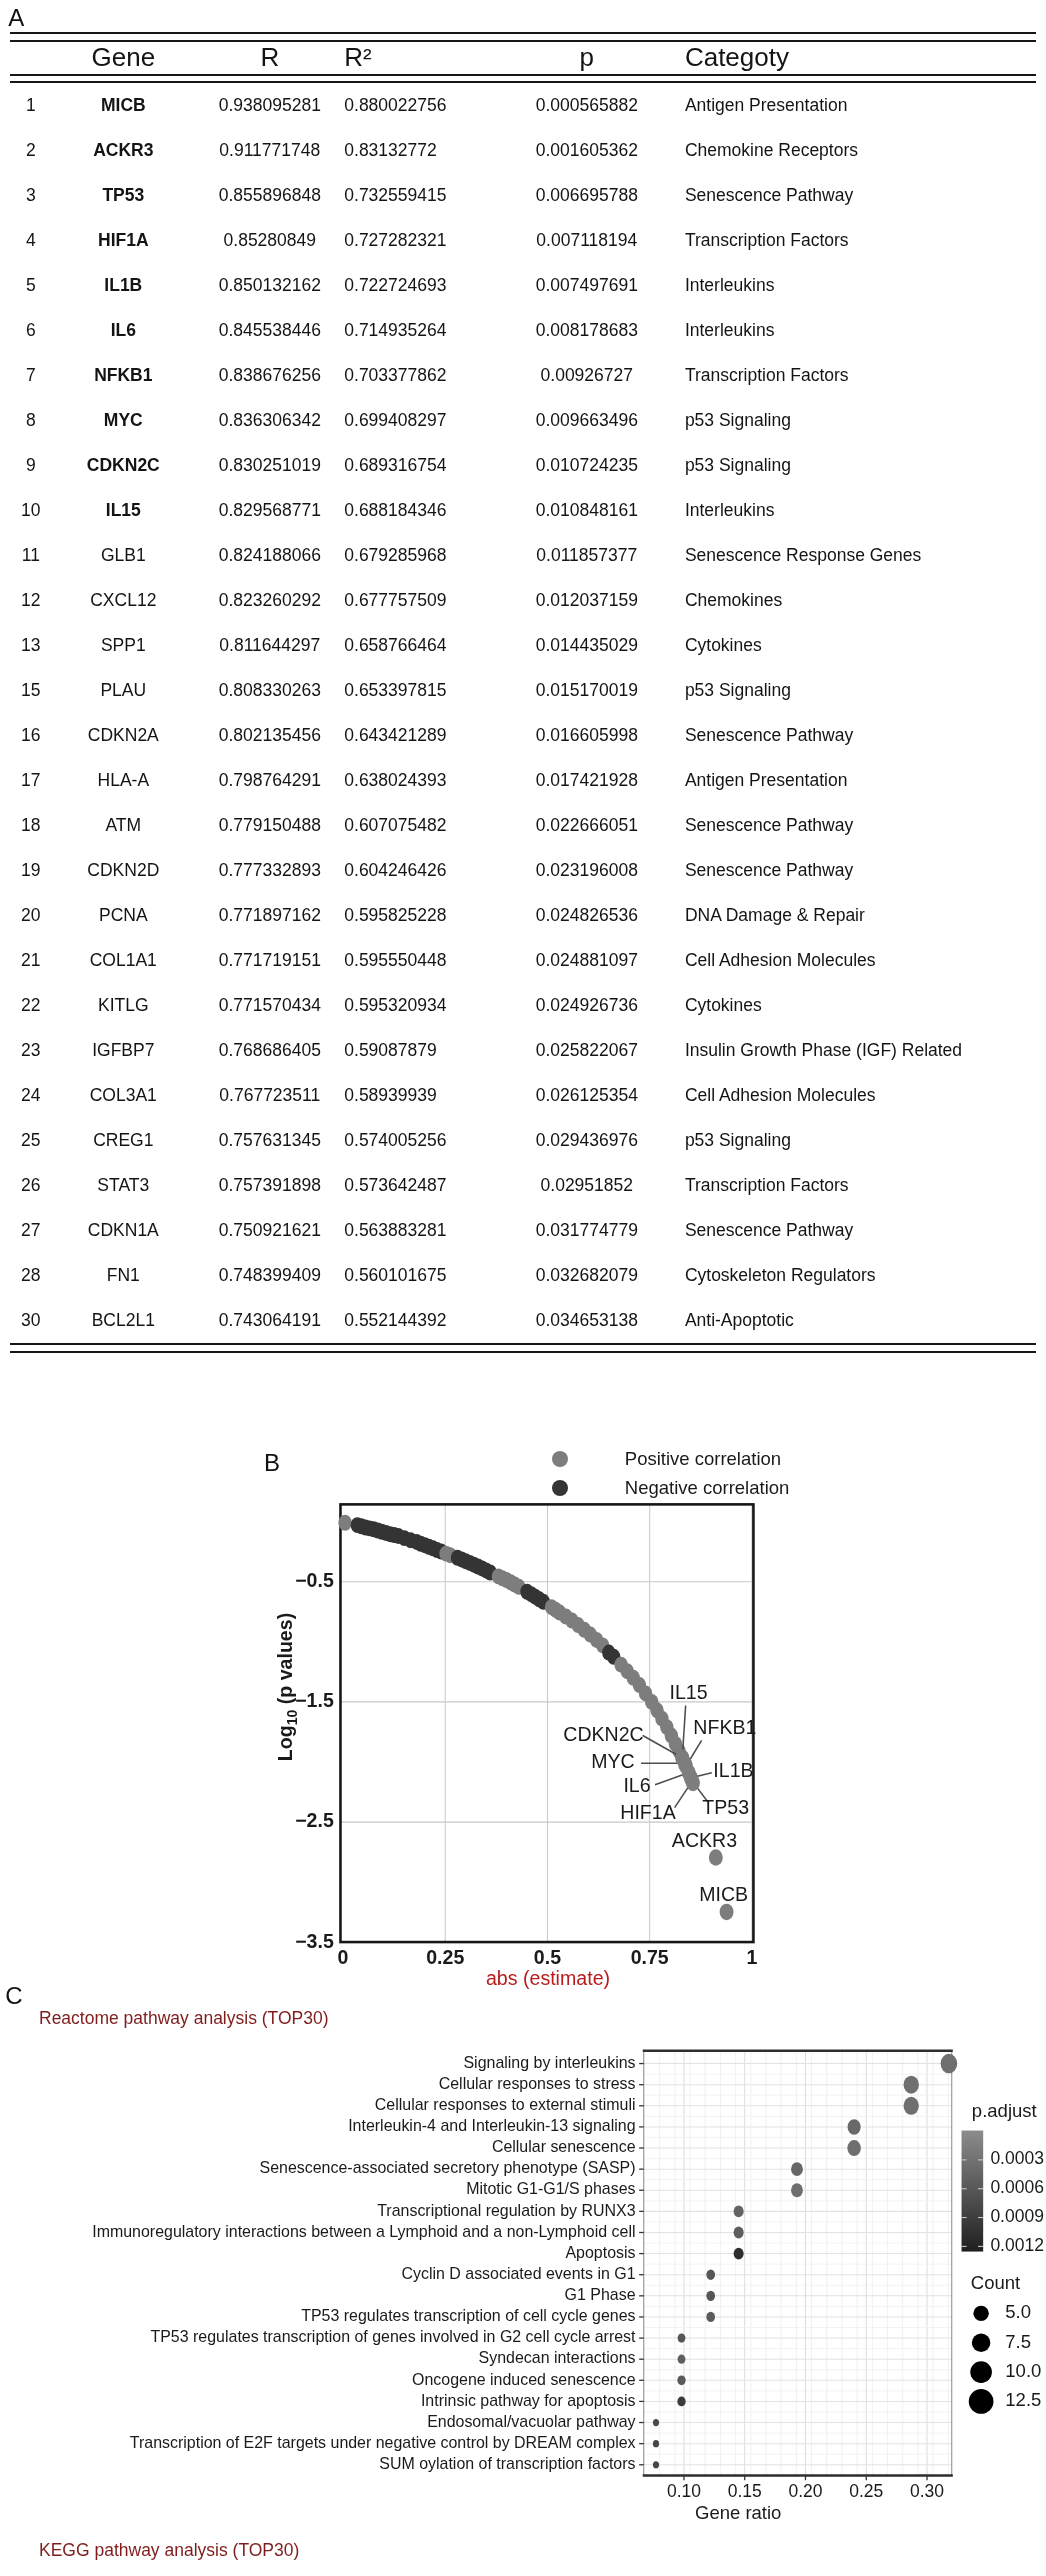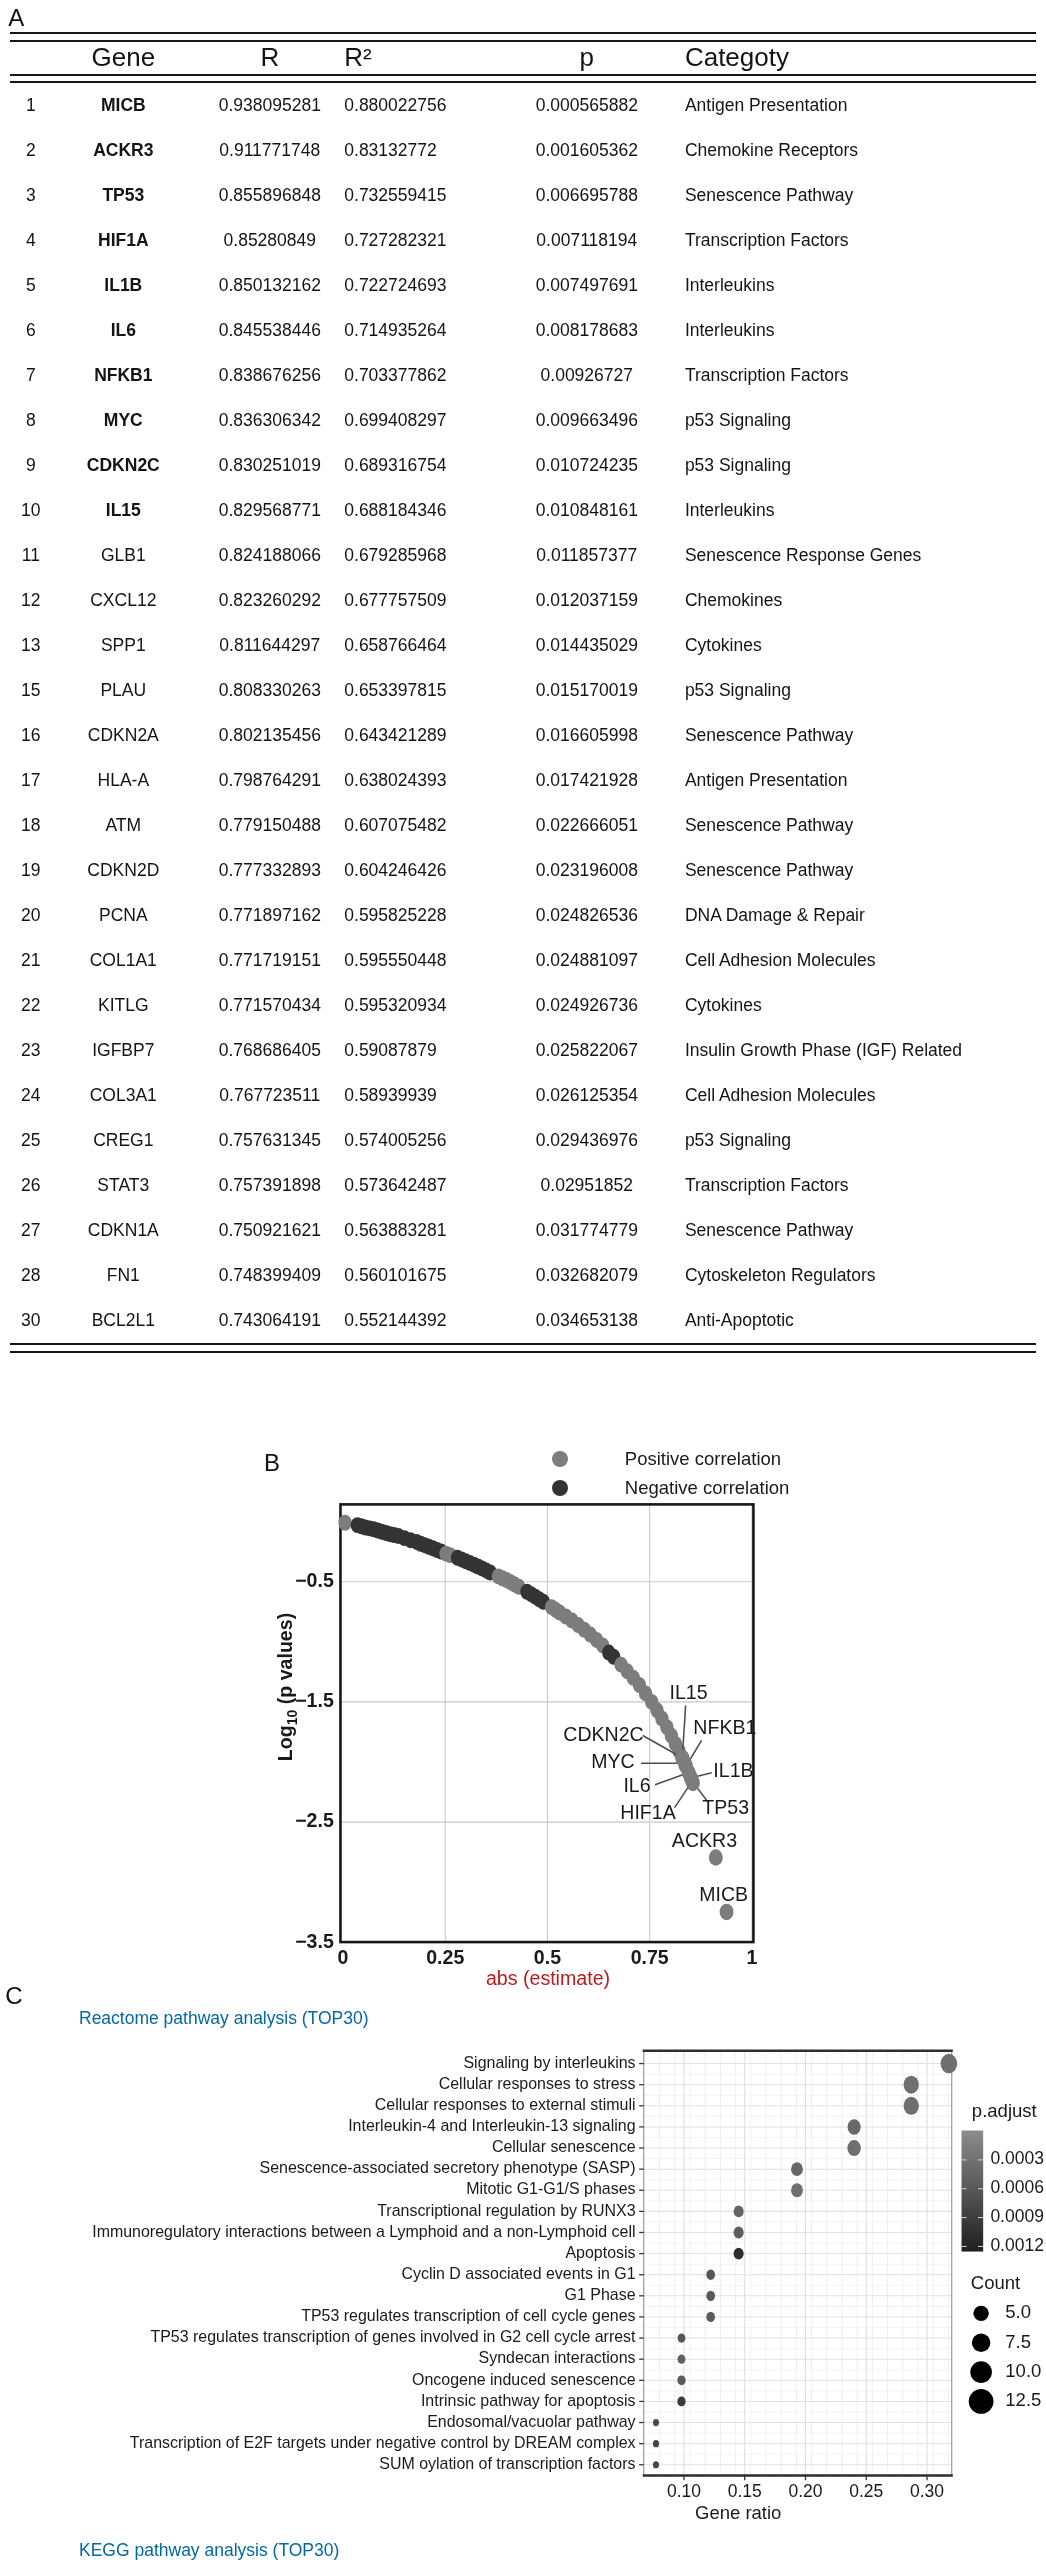--- a/index.html
+++ b/index.html
@@ -21,21 +21,21 @@
   
   #b-legend{position:absolute;left:552px;top:1444px;}
   .leg-row{display:flex;align-items:center;height:29px;gap:48px;}
   .leg-dot{width:16px;height:16px;border-radius:50%;margin-right:8.8px;flex:0 0 16px;}
   .leg-txt{font-size:18.5px;color:#1a1a1a;white-space:nowrap;}
   #b-ylabel{position:absolute;left:274px;top:1852px;width:330px;text-align:center;
             font-size:19.6px;color:#1a1a1a;transform:rotate(-90deg);transform-origin:0 0;font-weight:bold;}
   #b-ylabel sub{font-size:14px;}
   #b-xlabel{position:absolute;left:419px;top:1967px;width:258px;text-align:center;font-size:19.6px;color:#b91c1c;}
   
-  .ctitle{position:absolute;left:39px;font-size:17.5px;color:#0369a1;margin-left:40px;}
+  .ctitle{position:absolute;left:39px;font-size:17.5px;color:#7f1d1d;}
   .gr-label{position:absolute;width:206px;text-align:left;font-size:18.5px;color:#1a1a1a;}
   svg{position:absolute;left:0;font-family:"Liberation Sans", sans-serif;}
   svg text{fill:#1a1a1a;}
 </style>
 </head>
 <body>
 
 <div class="page">
 
   <div class="plabel" id="a-label" style="left:8.2px;top:4.1px;">A</div>

